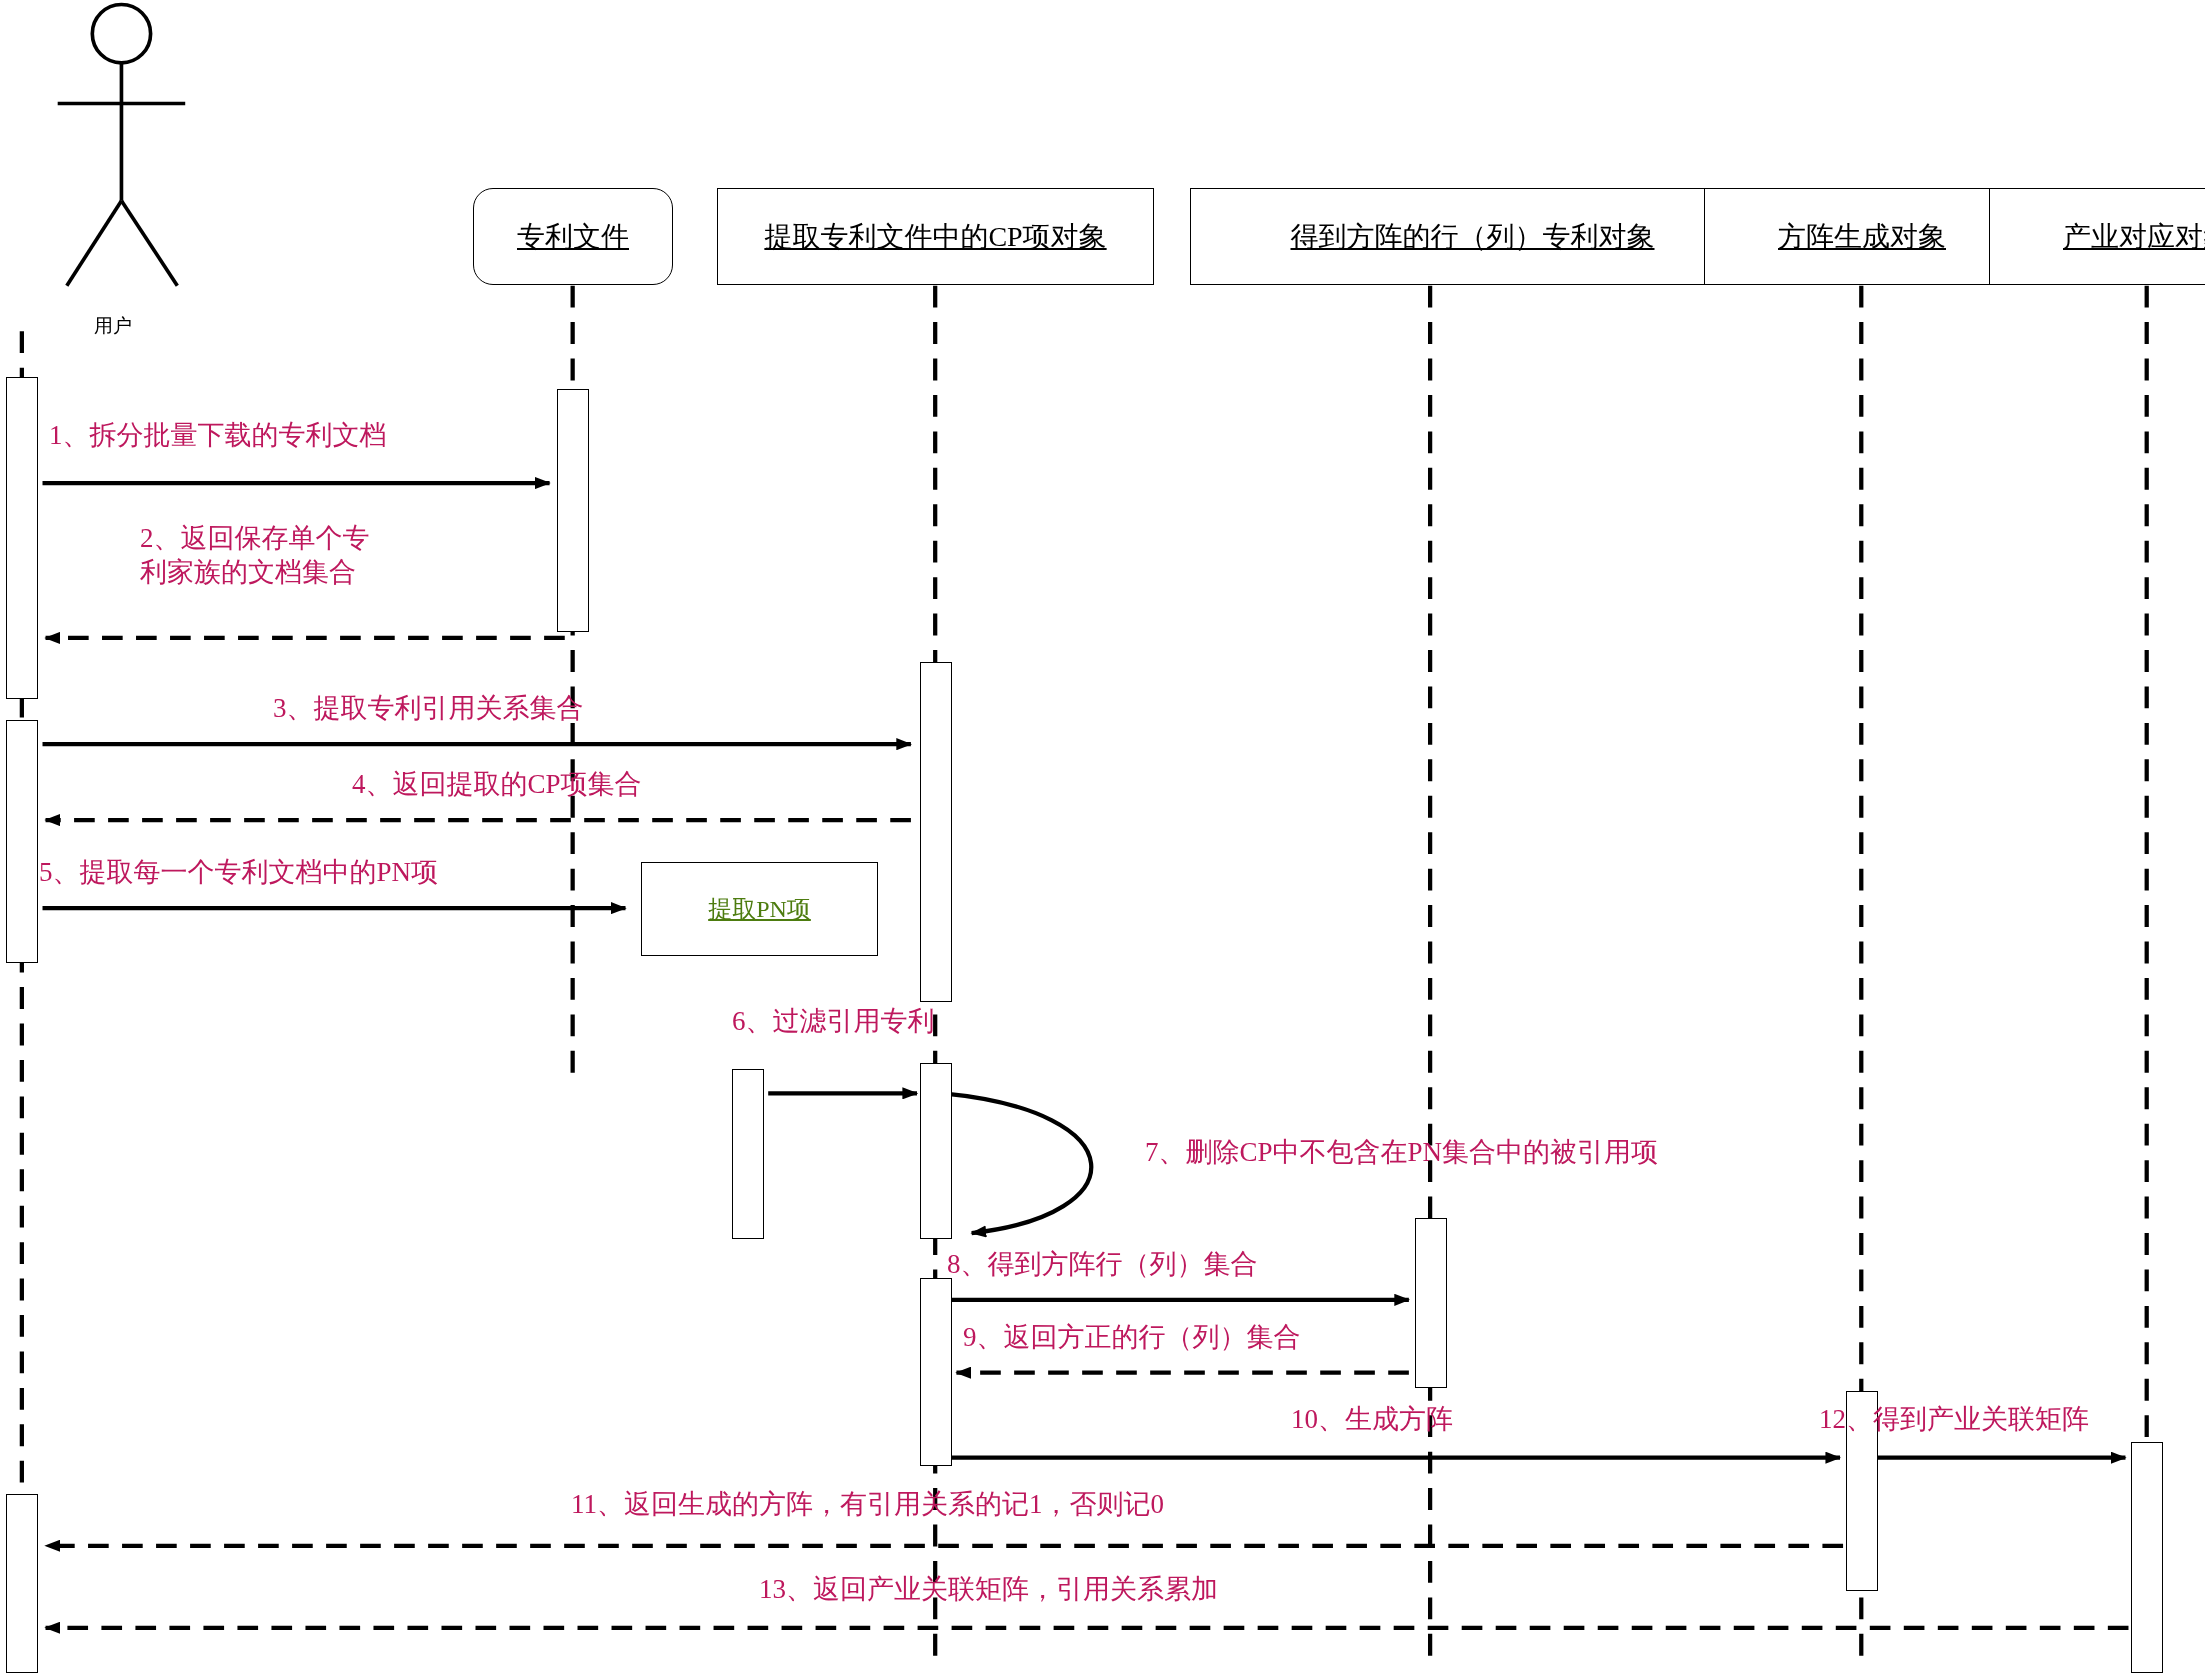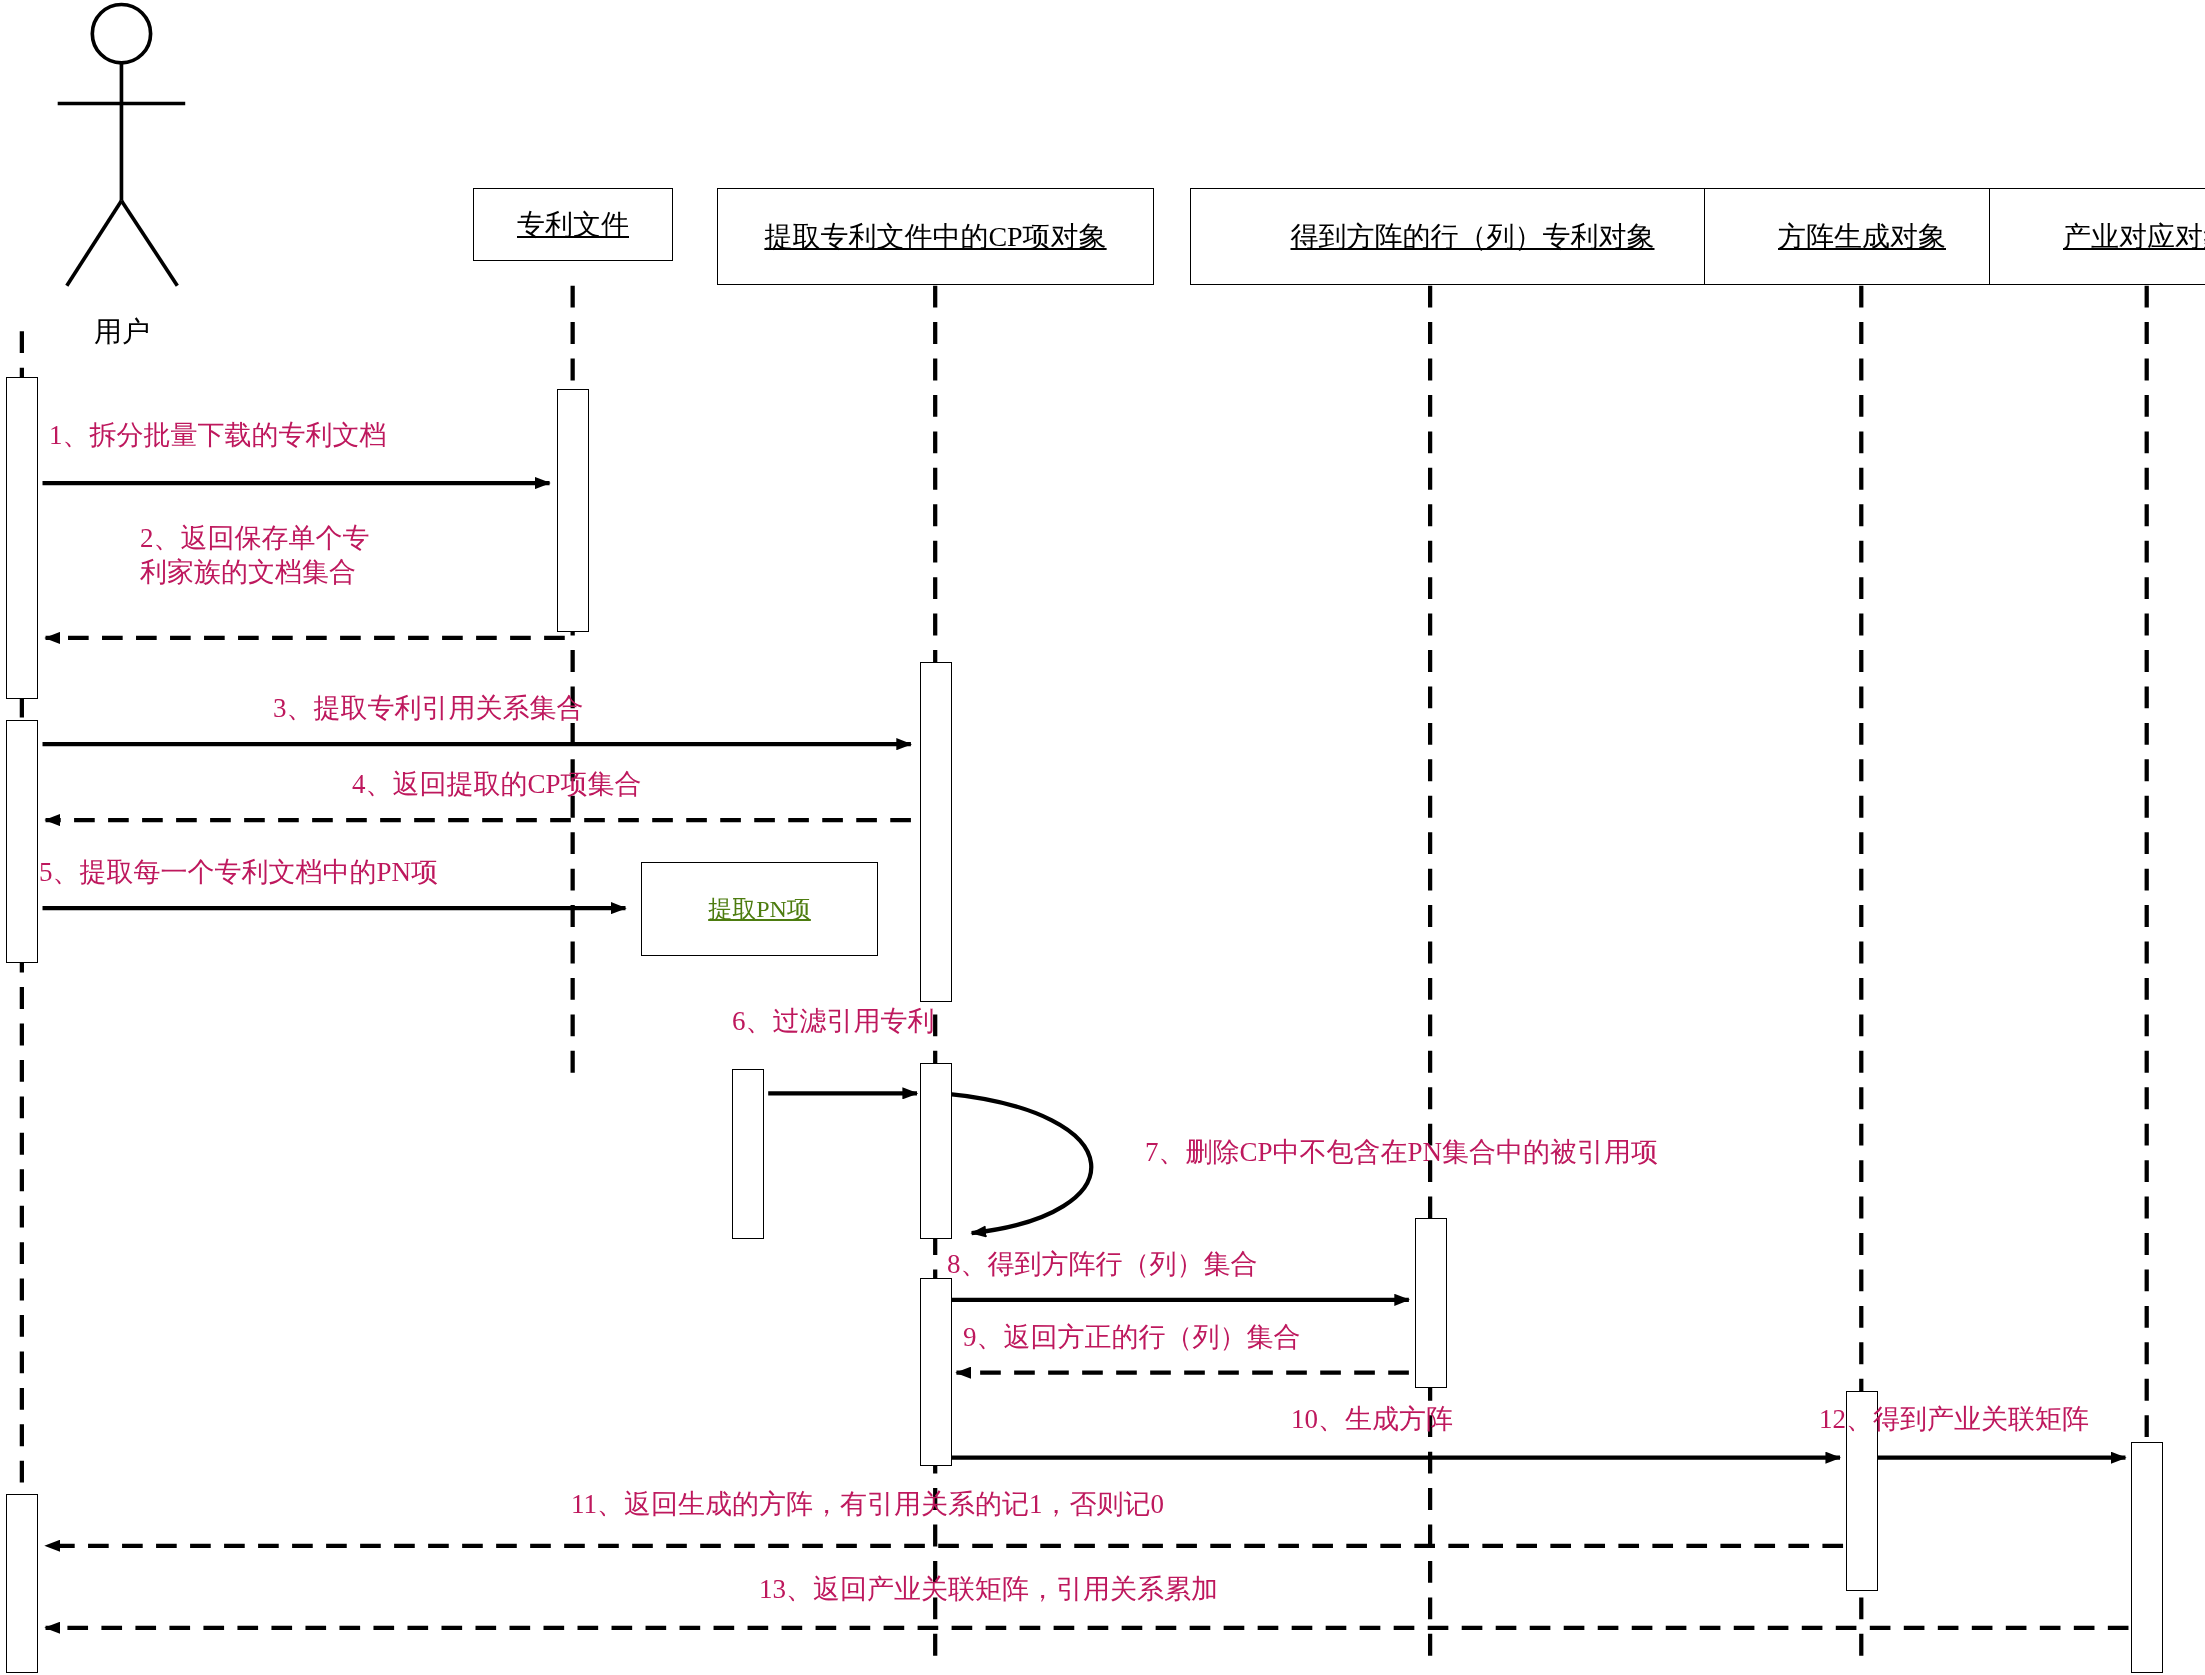--- a/index.html
+++ b/index.html
@@ -27,21 +27,21 @@
     justify-content: center;
     font-size: 28px;
     font-family: "Liberation Serif", serif;
     color: #000;
     text-decoration: underline;
     white-space: nowrap;
     padding: 0 6px;
   }
   .actor-label {
     position: absolute;
-    font-size: 28px;
+    font-size: 19px;
     color: #000;
     white-space: nowrap;
   }
   .msg-label {
     position: absolute;
     font-size: 27px;
     color: #be185d;
     white-space: nowrap;
     background: transparent;
     line-height: 1.25;
@@ -130,21 +130,21 @@
 
     <line x1="1560" y1="2400" x2="3030" y2="2400" stroke="#000" stroke-width="7" marker-end="url(#arrowFull)"></line>
 
     <line x1="3090" y1="2400" x2="3500" y2="2400" stroke="#000" stroke-width="7" marker-end="url(#arrowFull)"></line>
 
     <line x1="3035" y1="2545" x2="75" y2="2545" stroke="#000" stroke-width="7" stroke-dasharray="34 22" marker-end="url(#arrowFull)"></line>
 
     <line x1="3505" y1="2680" x2="75" y2="2680" stroke="#000" stroke-width="7" stroke-dasharray="34 22" marker-end="url(#arrowFull)"></line>
   </svg>
 
-  <div class="lifeline-box" style="left:473px; top:188px; width:200px; height:73px;">
+  <div class="lifeline-box" style="left:473px; top:188px; width:200px; height:97px;border-radius:20px;">
     <span>专利文件</span>
   </div>
   <div class="lifeline-box" style="left:717px; top:188px; width:437px; height:97px;">
     <span>提取专利文件中的CP项对象</span>
   </div>
   <div class="lifeline-box" style="left:1190px; top:188px; width:565px; height:97px;">
     <span>得到方阵的行（列）专利对象</span>
   </div>
   <div class="lifeline-box" style="left:1704px; top:188px; width:316px; height:97px;">
     <span>方阵生成对象</span>

